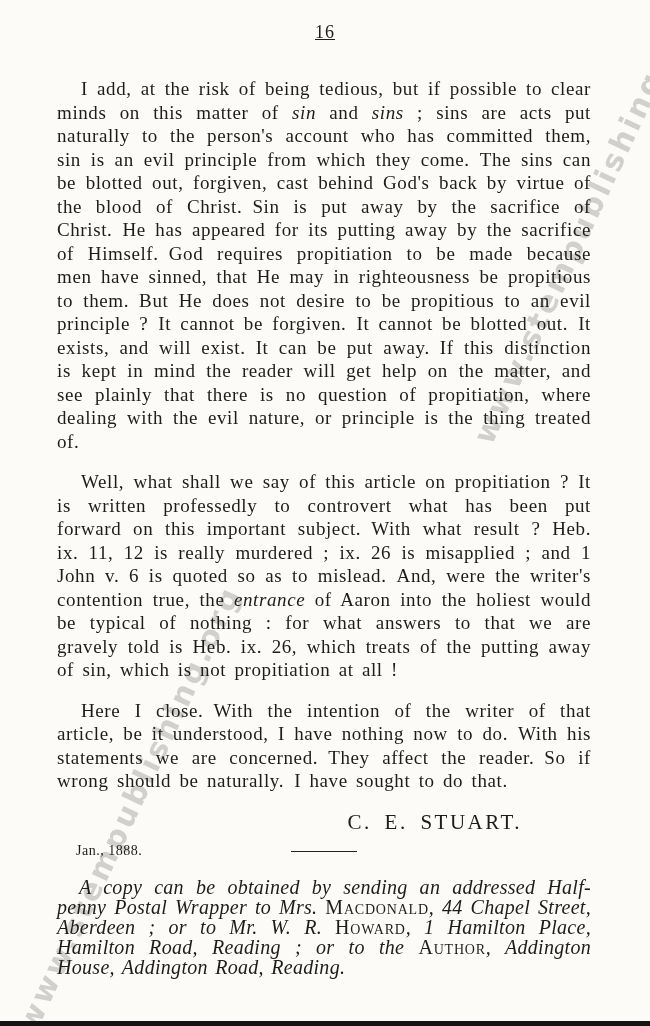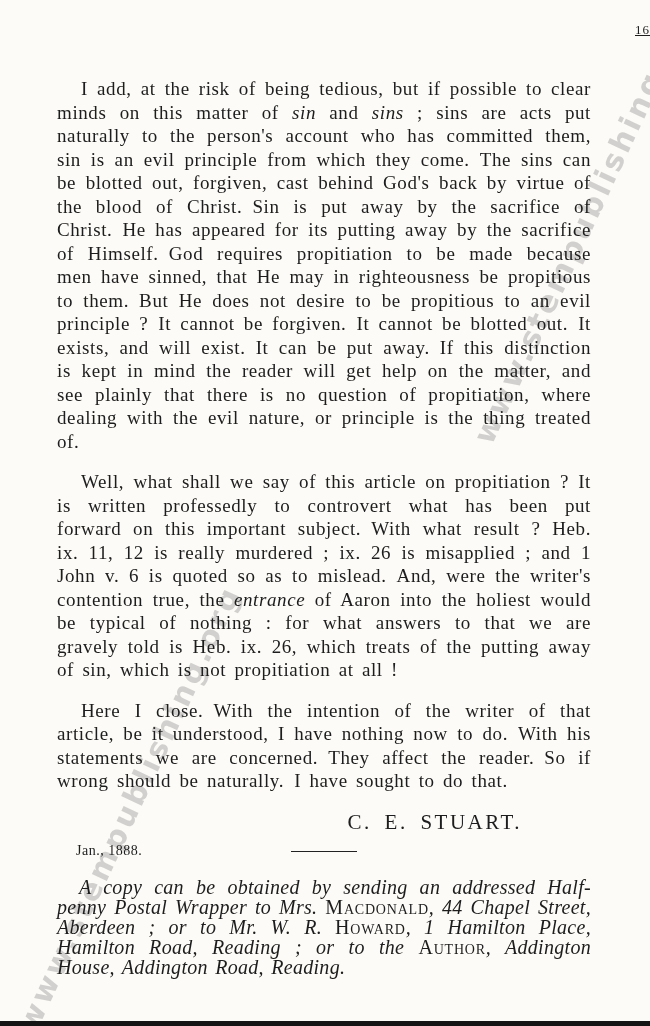--- a/index.html
+++ b/index.html
@@ -11,22 +11,22 @@
     background: #fcfbf7;
     overflow: hidden;
     color: #1d1d1d;
     font-family: "Liberation Serif", "DejaVu Serif", serif;
   }
   .page-number {
     position: absolute;
     top: 22px;
     left: 0;
     width: 100%;
-    text-align: right;
-    font-size: 13px;
+    text-align: center;
+    font-size: 18px;
     letter-spacing: 1px;
     text-decoration: underline;
   }
   .text-block {
     position: absolute;
     top: 60px;
     left: 40px;
     right: 42px;
   }
   .para {

